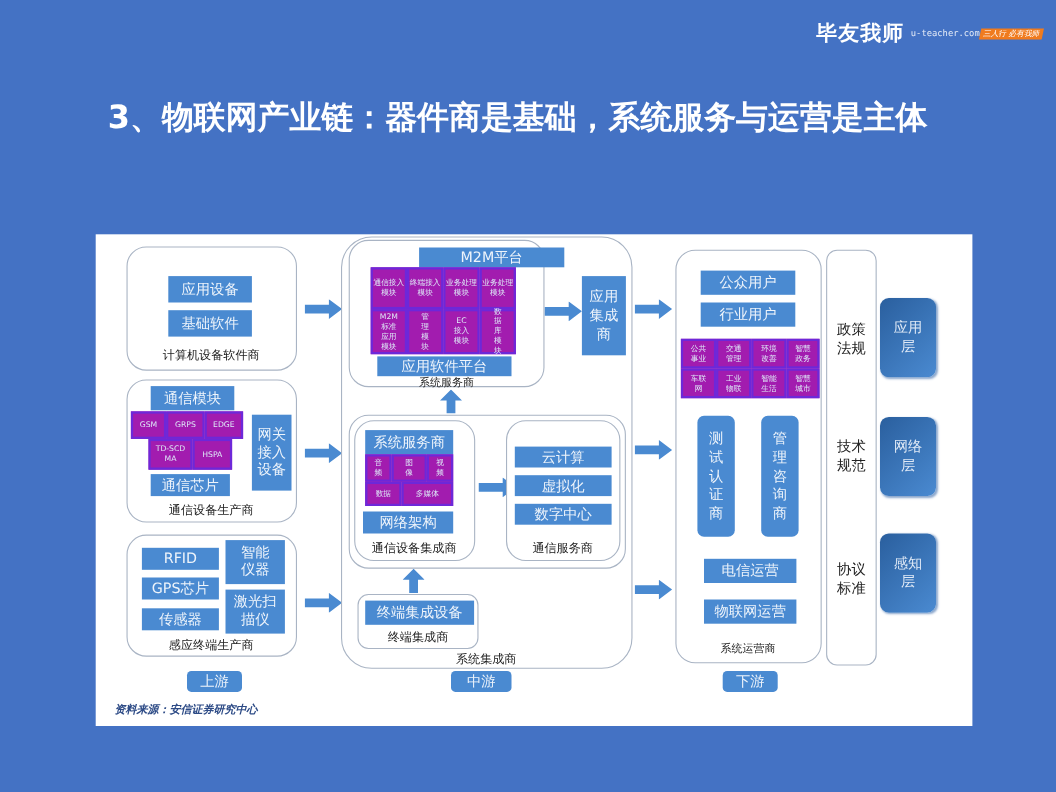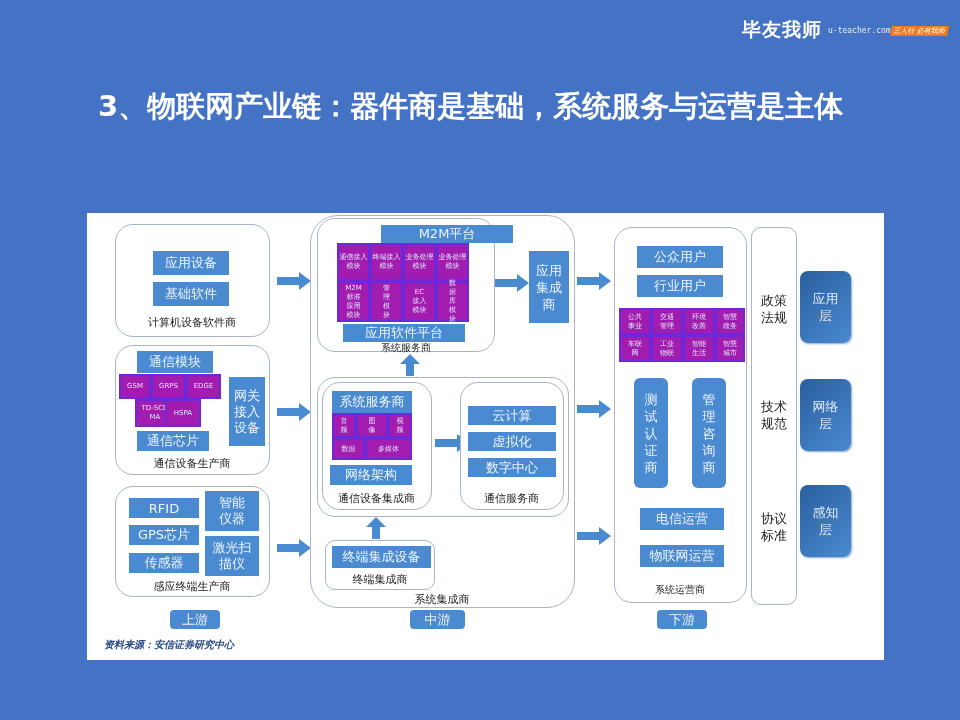--- a/index.html
+++ b/index.html
@@ -45,21 +45,21 @@
     <div class="blue" style="left:37px;top:57px;width:76px;height:24px;font-size:13px;">基础软件</div>
     <div class="lbl" style="left:0;width:152px;top:90px;">计算机设备软件商</div>
   </div>
 
   <div class="rbox" style="left:28px;top:132px;width:155px;height:130px;">
     <div class="blue" style="left:21px;top:5px;width:76px;height:22px;font-size:13px;">通信模块</div>
     <div class="cell" style="left:3px;top:28px;width:32px;height:25px;font-size:7px;">GSM</div>
     <div class="cell" style="left:35px;top:28px;width:35px;height:25px;font-size:7px;">GRPS</div>
     <div class="cell" style="left:70px;top:28px;width:35px;height:25px;font-size:7px;">EDGE</div>
     <div class="cell" style="left:19px;top:53px;width:40px;height:28px;font-size:7px;padding:0 3px;word-break:break-all;">TD-SCDMA</div>
-    <div class="cell" style="left:49px;top:53px;width:36px;height:28px;font-size:7px;">HSPA</div>
+    <div class="cell" style="left:59px;top:53px;width:36px;height:28px;font-size:7px;">HSPA</div>
     <div class="blue" style="left:21px;top:85px;width:72px;height:20px;font-size:13px;">通信芯片</div>
     <div class="blue" style="left:113px;top:31px;width:36px;height:69px;font-size:13px;line-height:16px;padding:0 4px;">网关接入设备</div>
     <div class="lbl" style="left:0;width:152px;top:110px;">通信设备生产商</div>
   </div>
 
   <div class="rbox" style="left:28px;top:273px;width:155px;height:111px;padding-left:40px;">
     <div class="blue" style="left:13px;top:11px;width:70px;height:20px;font-size:13px;">RFID</div>
     <div class="blue" style="left:13px;top:38px;width:70px;height:20px;font-size:13px;">GPS芯片</div>
     <div class="blue" style="left:13px;top:66px;width:70px;height:20px;font-size:13px;">传感器</div>
     <div class="blue" style="left:89px;top:4px;width:54px;height:40px;font-size:13px;line-height:16px;padding:0 8px;">智能仪器</div>

